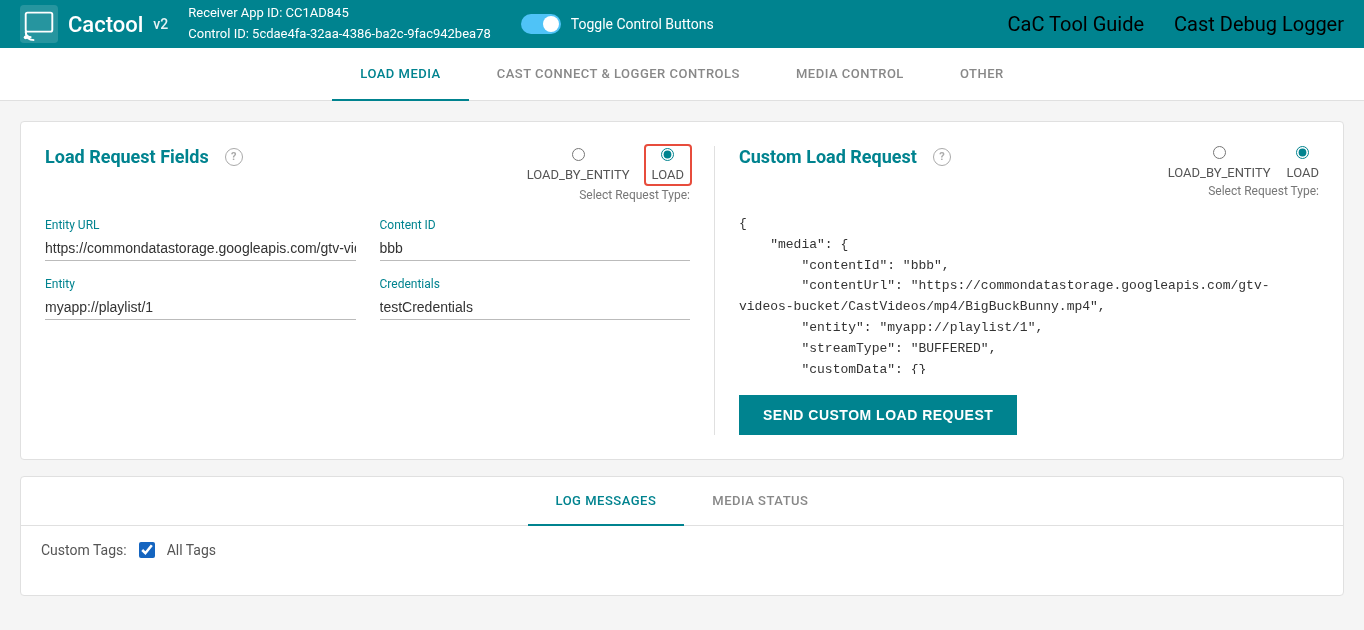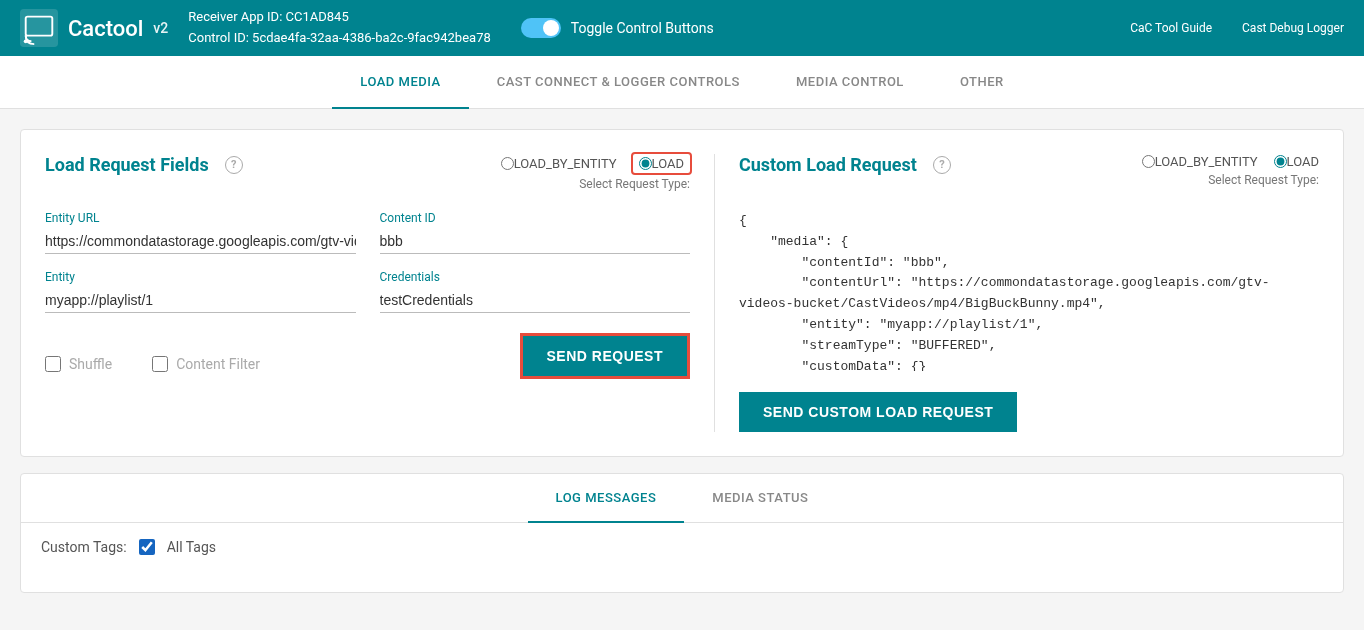--- a/index.html
+++ b/index.html
@@ -5,21 +5,21 @@
     * { box-sizing: border-box; margin: 0; padding: 0; }
     body { font-family: 'Roboto', Arial, sans-serif; background: #f5f5f5; font-size: 14px; color: #333; }
 
     
     .header {
       background: #00838f;
       color: white;
       display: flex;
       align-items: center;
       padding: 0 20px;
-      height: 56px;
+      height: 48px;
     }
     .header-logo {
       display: flex;
       align-items: center;
       gap: 10px;
       margin-right: 20px;
     }
     .logo-text {
       font-size: 22px;
       font-weight: 500;
@@ -61,23 +61,23 @@
     }
     .toggle-label {
       font-size: 14px;
       color: white;
     }
     .header-links {
       display: flex;
       gap: 30px;
     }
     .header-link {
-      color: #ffffff;
+      color: #000000;
       text-decoration: none;
-      font-size: 12px;
+      font-size: 20px;
       cursor: pointer;
     }
 
     
     .nav-tabs {
       background: white;
       display: flex;
       justify-content: center;
       border-bottom: 1px solid #e0e0e0;
       padding: 0;
@@ -139,23 +139,25 @@
       display: flex;
       align-items: center;
       justify-content: center;
       font-size: 11px;
       color: #aaa;
       cursor: pointer;
     }
     .radio-option {
       display: flex;
       align-items: center;
+      gap: 6px;
       font-size: 13px;
       color: #555;
       cursor: pointer;
+      flex-direction: column;
     }
     .radio-option input[type="radio"] {
       cursor: pointer;
       accent-color: #00838f;
     }
     .radio-option.selected-radio {
       outline: 2px solid #e74c3c;
       padding: 2px 6px;
       border-radius: 2px;
     }
@@ -383,33 +385,20 @@
         <div class="form-field">
           <label class="field-label">Entity</label>
           <input class="field-input" type="text" value="myapp://playlist/1" style="">
         </div>
         <div class="form-field">
           <label class="field-label">Credentials</label>
           <input class="field-input" type="text" value="testCredentials" style="">
         </div>
       </div>
 
-      <div style="display:flex; align-items:center; justify-content:space-between; margin-top:20px;">
-        <div class="checkbox-row">
-          <label class="checkbox-option">
-            <input type="checkbox" class="checkbox-option" style="">
-            <span>Shuffle</span>
-          </label>
-          <label class="checkbox-option">
-            <input type="checkbox" class="checkbox-option" style="">
-            <span>Content Filter</span>
-          </label>
-        </div>
-        <button class="send-button">SEND REQUEST</button>
-      </div>
     </div>
 
     <div class="right-section">
       <div style="display:flex; justify-content:space-between; align-items:flex-start; margin-bottom:16px;">
         <div class="section-title">
           <span>Custom Load Request</span>
           <div class="help-icon">?</div>
         </div>
         <div style="display:flex; flex-direction:column; align-items:flex-end; gap:2px;">
           <div style="display:flex; gap:16px; align-items:center;">

